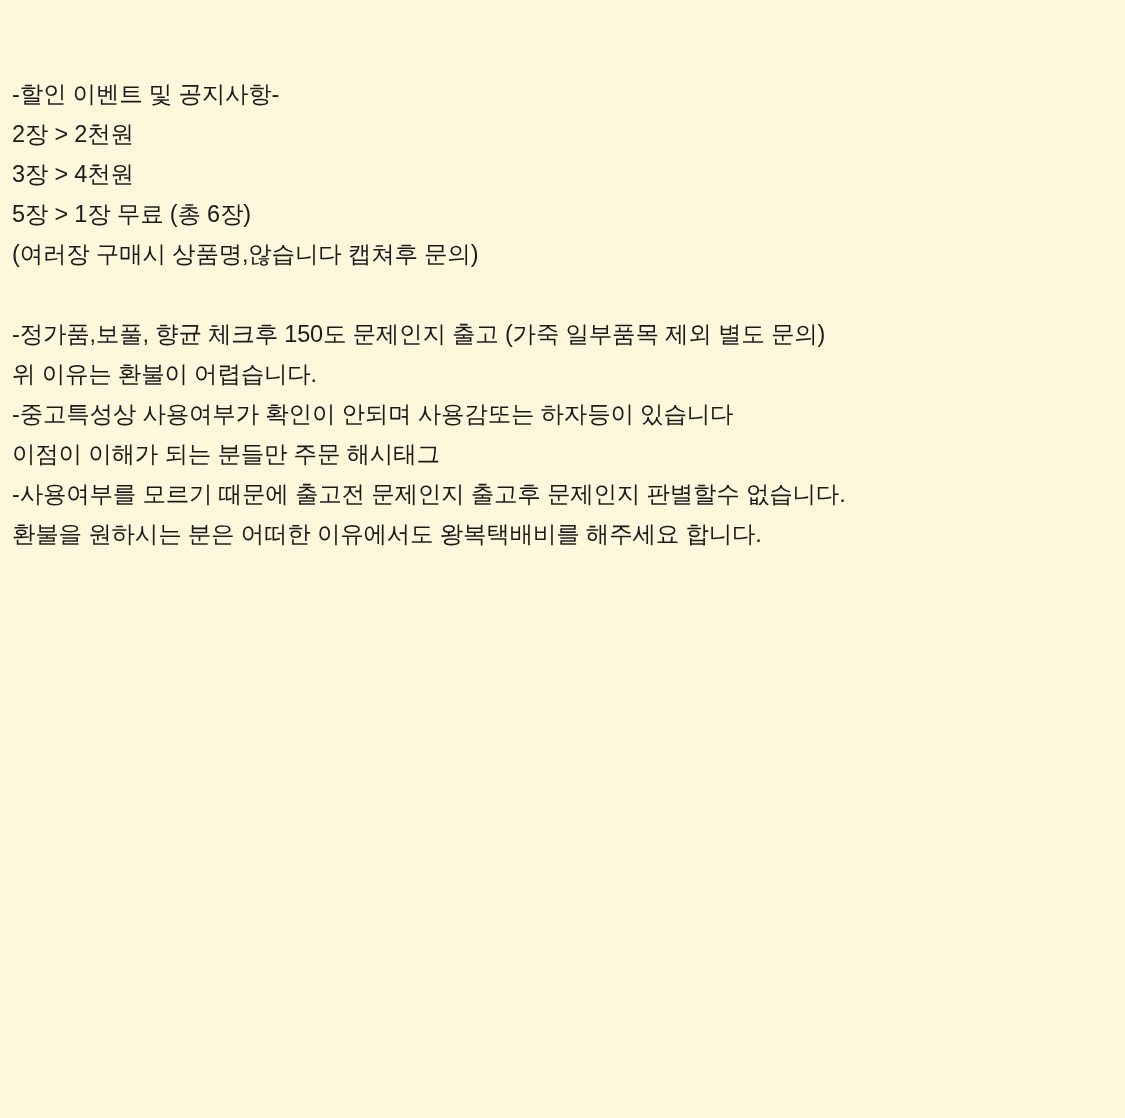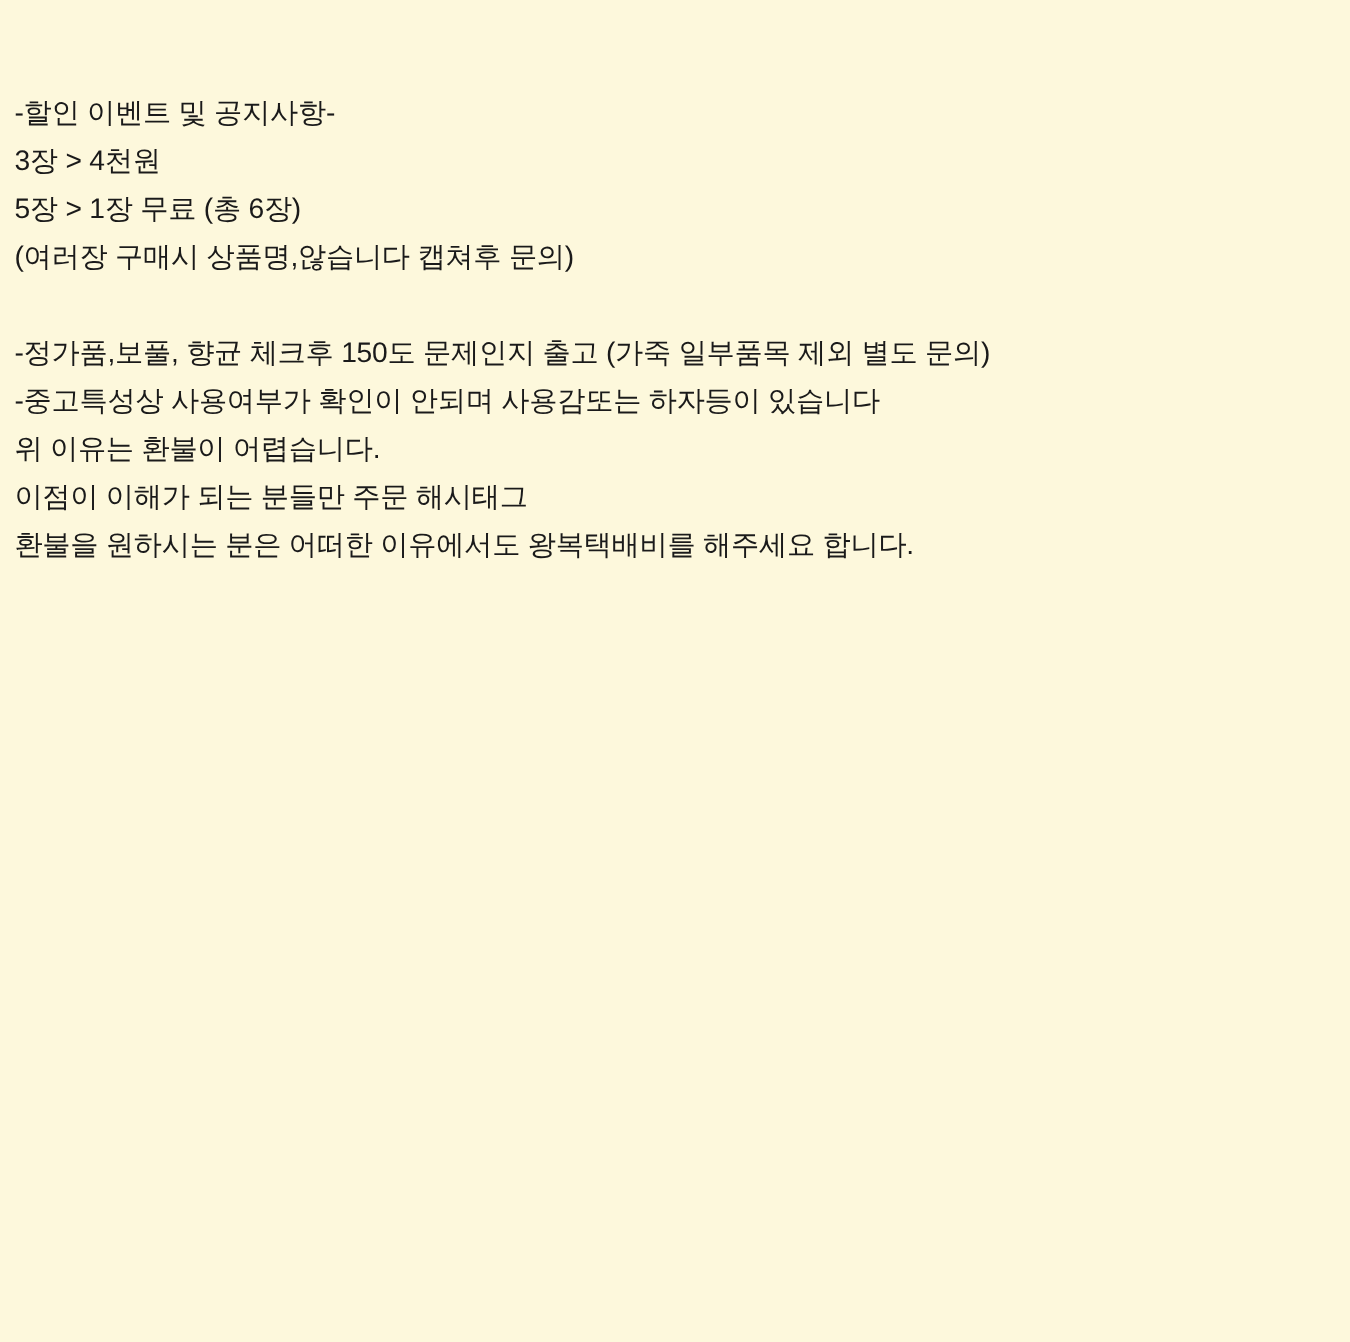--- a/index.html
+++ b/index.html
@@ -36,31 +36,33 @@
     padding-left: 40px;
   }
 </style>
 </head>
 <body>
 
 <div class="page">
 
   <div class="block">
     <div class="line">-할인 이벤트 및 공지사항-</div>
+    <div class="line">2장 &gt; 2천원</div>
     <div class="line">3장 &gt; 4천원</div>
     <div class="line">5장 &gt; 1장 무료 (총 6장)</div>
     <div class="line">(여러장 구매시 상품명,않습니다 캡쳐후 문의)</div>
   </div>
 
   <div class="spacer"></div>
 
   <div class="block">
     <div class="line">-정가품,보풀, 향균 체크후 150도 문제인지 출고 (가죽 일부품목 제외 별도 문의)</div>
+    <div class="line">위 이유는 환불이 어렵습니다.</div>
     <div class="line">-중고특성상 사용여부가 확인이 안되며 사용감또는 하자등이 있습니다</div>
-    <div class="line">위 이유는 환불이 어렵습니다.</div>
     <div class="line">이점이 이해가 되는 분들만 주문 해시태그</div>
+    <div class="line">-사용여부를 모르기 때문에 출고전 문제인지 출고후 문제인지 판별할수 없습니다.</div>
     <div class="line">환불을 원하시는 분은 어떠한 이유에서도 왕복택배비를 해주세요 합니다.</div>
   </div>
 
   <div class="spacer"></div>
 
 
 </div>
 
 </body></html>

